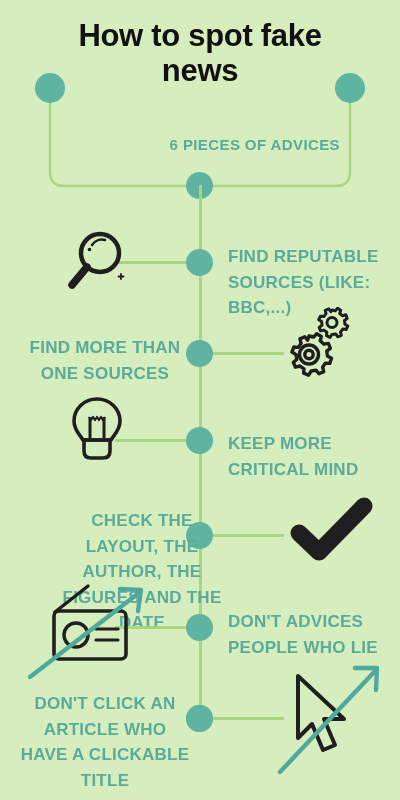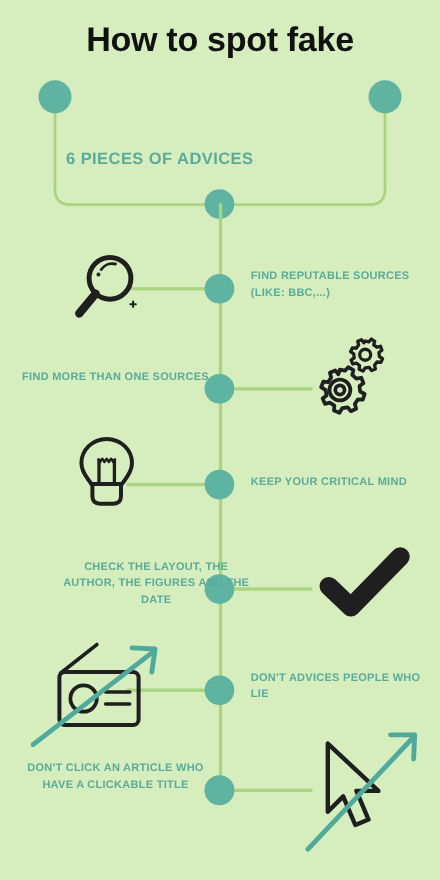--- a/index.html
+++ b/index.html
@@ -41,21 +41,21 @@
     border-radius:50%;
     background:#5fb3a1;
   }
   .corner-dot.left  { left:35px;  top:73px; }
   .corner-dot.right { left:335px; top:73px; }
 
   .subtitle {
     position:absolute;
     left:60px; top:136px;
     width:280px;
-    text-align:left;
+    text-align:right;
     font-size:15px;
     font-weight:bold;
     letter-spacing:0.4px;
     color:#5aab9a;
   }
 
   
   .spine {
     position:absolute;
     left:199px; top:185px;
@@ -78,21 +78,21 @@
   .connector {
     position:absolute;
     top:-1px; height:2.5px;
     background:#a9d580;
   }
   .connector.to-left  { left:115px;  width:75px; }
   .connector.to-right { left:209px;  width:75px; }
 
   .label {
     position:absolute;
-    font-size:10px;
+    font-size:17px;
     font-weight:bold;
     line-height:1.5;
     letter-spacing:0.25px;
     color:#5aab9a;
   }
   .label.left  { left:20px;  width:170px; text-align:center; }
   .label.right { left:228px; width:165px; text-align:left; }
 
   .icon-slot { position:absolute; }
 
@@ -113,20 +113,21 @@
     background:#5fb3a1;
   }
 </style>
 </head>
 <body>
 
 <div id="infographic">
 
   <div class="title">
     <span>How to spot fake</span><br>
+    <span>news</span>
   </div>
 
   <svg class="bracket-svg" viewBox="0 0 400 200">
     <path d="M50,88 L50,172 Q50,186 64,186 L336,186 Q350,186 350,172 L350,88" fill="none" stroke="#a9d580" stroke-width="2.5" stroke-linecap="round"></path>
   </svg>
 
   <div class="corner-dot left"></div>
   <div class="corner-dot right"></div>
 
   <div class="subtitle">6 PIECES OF ADVICES</div>
@@ -186,21 +187,21 @@
             <circle cx="0" cy="-3.5" r="4.2"></circle>
           </g>
         </g>
       </svg>
     </div>
   </div>
 
   <div class="row" style="top:440px;">
     <div class="connector to-left"></div>
     <div class="node"></div>
-    <div class="label right" style="top:-9px;">KEEP YOUR CRITICAL MIND</div>
+    <div class="label right" style="top:-9px;">KEEP MORE CRITICAL MIND</div>
 
     <div class="icon-slot" style="left:64px; top:-47px;">
       <svg width="66" height="80" viewBox="0 0 66 80">
         <path d="M33,6 C20,6 10,16 10,28 C10,37 16,42 19,47 L47,47
                  C50,42 56,37 56,28 C56,16 46,6 33,6 Z" fill="none" stroke="#1f1f1f" stroke-width="3.6" stroke-linejoin="round"></path>
         <path d="M20,47 L20,58 Q20,65 27,65 L39,65 Q46,65 46,58 L46,47 Z" fill="none" stroke="#1f1f1f" stroke-width="3.6" stroke-linejoin="round"></path>
         <path d="M26,24 L26,47 M40,24 L40,47" stroke="#1f1f1f" stroke-width="3"></path>
         <path d="M25,24 L27,27 L29,24 L31,27 L33,24 L35,27 L37,24 L39,27 L41,24" fill="none" stroke="#1f1f1f" stroke-width="2.2" stroke-linejoin="round"></path>
       </svg>
     </div>

